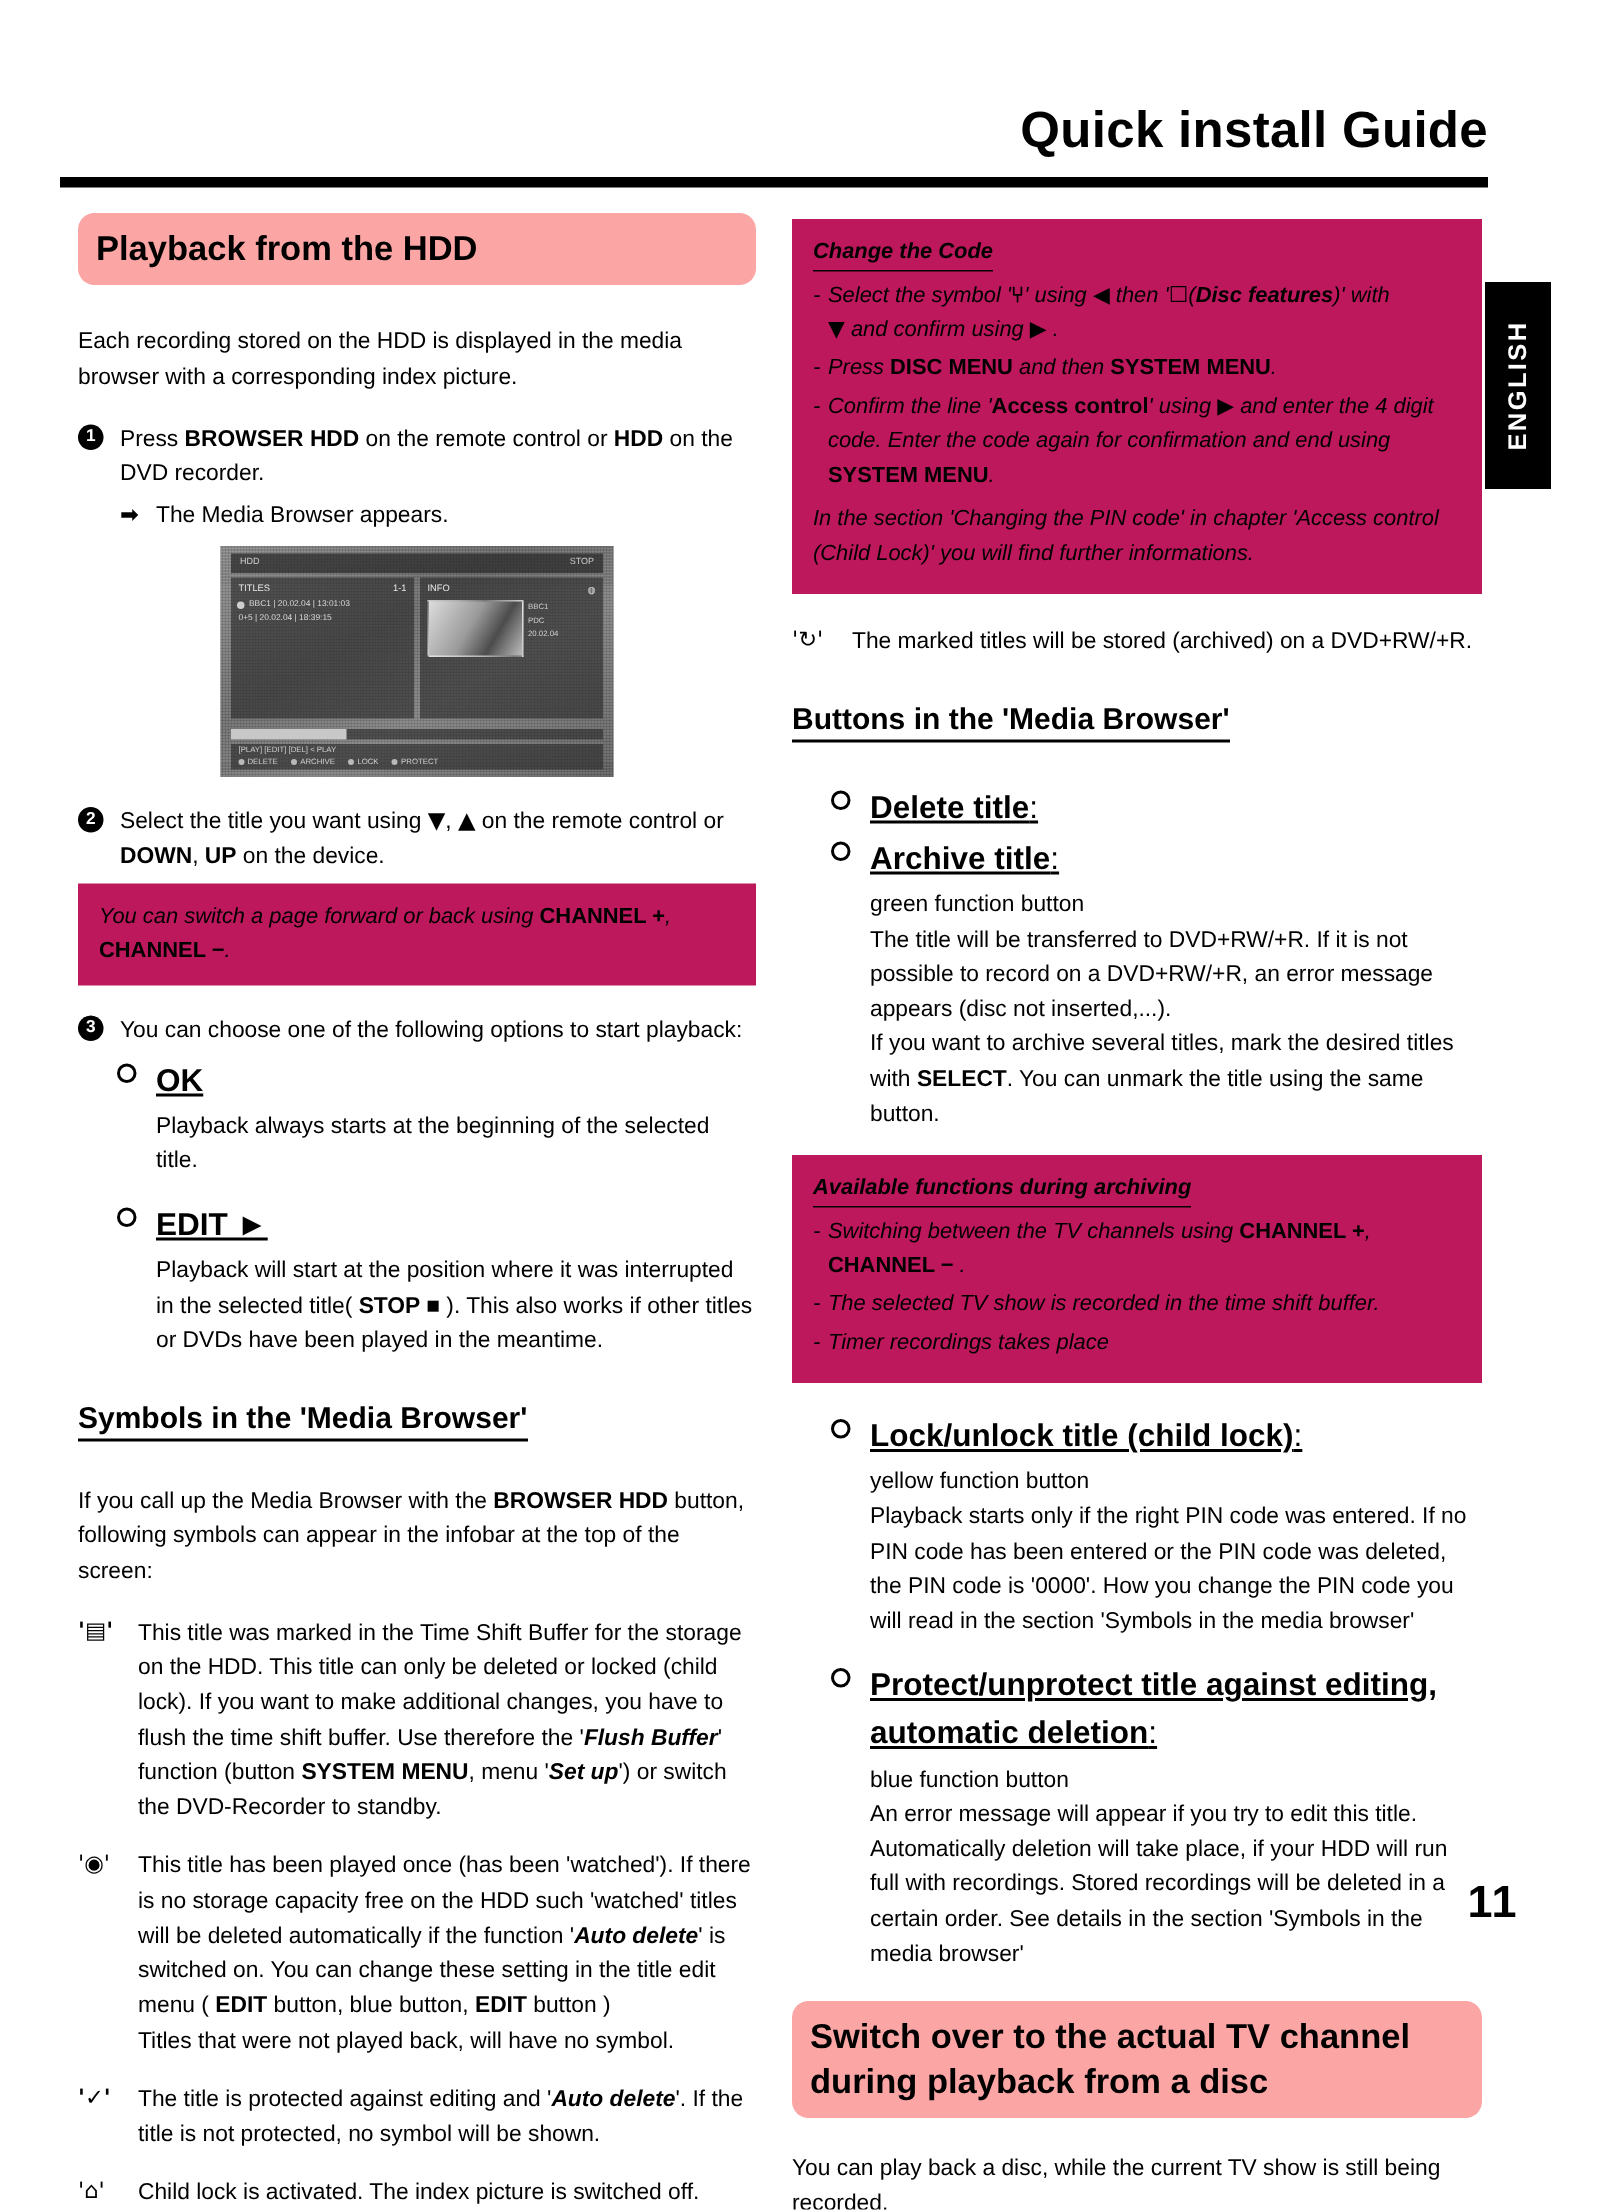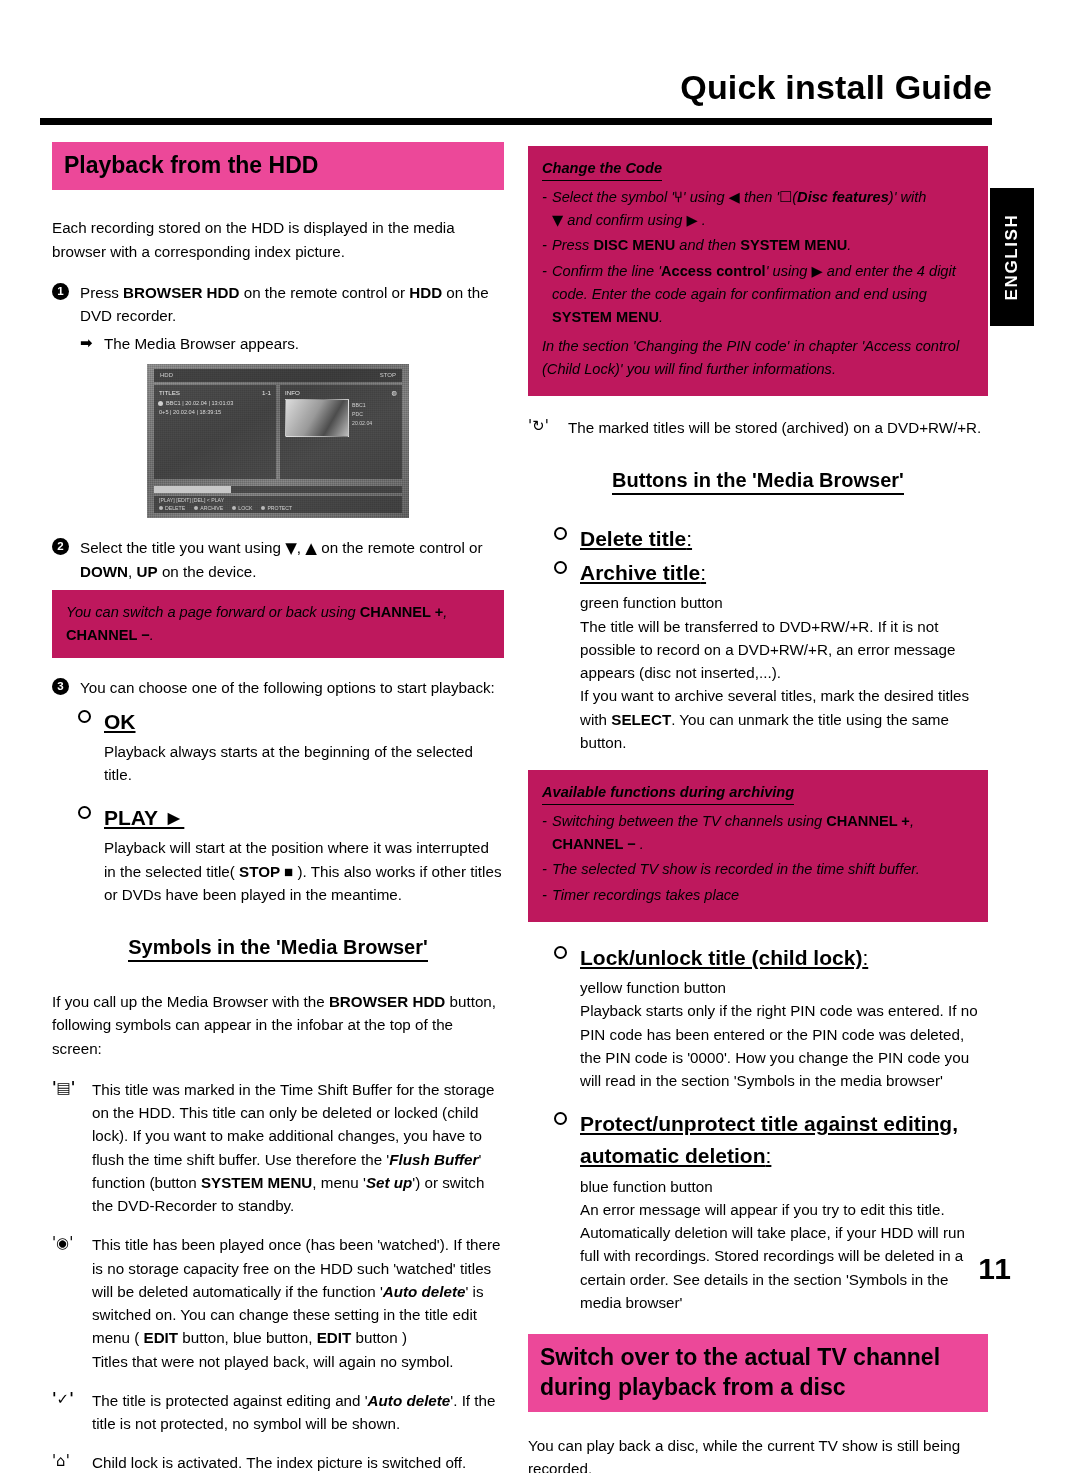--- a/index.html
+++ b/index.html
@@ -71,44 +71,45 @@
   }
   .col-right {
     position: absolute;
     left: 528px;
     top: 142px;
     width: 460px;
   }
 
   
   .band-head {
-    background: #ec4899;
+    background: #fca5a5;
     font-size: 23px;
     font-weight: bold;
     padding: 9px 12px 10px 12px;
     line-height: 1.28;
     margin: 0 0 26px 0;
+    border-radius: 11px;
   }
   p.body {
     font-size: 15.2px;
     line-height: 1.53;
     margin: 0 0 18px 0;
   }
   .b { font-weight: bold; }
   .bi { font-weight: bold; font-style: italic; }
 
   .sec-head {
     font-size: 20px;
     font-weight: bold;
     border-bottom: 2.4px solid #000;
     display: inline-block;
     padding-bottom: 1px;
     margin: 0 0 14px 0;
   }
-  .sec-head-wrap { margin: 0 0 14px 0; text-align: center; }
+  .sec-head-wrap { margin: 0 0 14px 0; }
 
   
   .step {
     position: relative;
     padding-left: 28px;
     font-size: 15.2px;
     line-height: 1.53;
     margin: 0 0 6px 0;
   }
   .step .num {
@@ -456,21 +457,21 @@
     </div>
 
     <div class="bullet">
       <span class="dot"></span>
       <span class="b">OK</span>
     </div>
     <div class="bullet-body">Playback always starts at the beginning of the selected title.</div>
 
     <div class="bullet">
       <span class="dot"></span>
-      <span class="b">PLAY ►</span>
+      <span class="b">EDIT ►</span>
     </div>
     <div class="bullet-body">
       <span>Playback will start at the position where it was interrupted in the selected title(</span>
       <span class="b">STOP ■</span>
       <span>). This also works if other titles or DVDs have been played in the meantime.</span>
     </div>
 
     <div class="sec-head-wrap" style="margin-top:30px;">
       <div class="sec-head">Symbols in the 'Media Browser'</div>
     </div>
@@ -487,21 +488,21 @@
       <span class="b">SYSTEM MENU</span><span>, menu '</span><span class="bi">Set up</span><span>') or switch the DVD-Recorder to standby.</span>
     </div>
 
     <div class="sym">
       <span class="glyph g">'◉'</span>
       <span>This title has been played once (has been 'watched'). If there is no storage capacity free on the HDD such 'watched' titles will be deleted automatically if the function '</span><span class="bi">Auto delete</span><span>' is switched on. You can change these setting in the title edit menu (</span>
       <span class="b">EDIT</span>
       <span>button, blue button,</span>
       <span class="b">EDIT</span>
       <span>button )</span><br>
-      <span>Titles that were not played back, will again no symbol.</span>
+      <span>Titles that were not played back, will have no symbol.</span>
     </div>
 
     <div class="sym">
       <span class="glyph g b">'✓'</span>
       <span>The title is protected against editing and '</span><span class="bi">Auto delete</span><span>'. If the title is not protected, no symbol will be shown.</span>
     </div>
 
     <div class="sym">
       <span class="glyph g">'⌂'</span>
       <span>Child lock is activated. The index picture is switched off. Playback starts only if the right PIN code was entered. If no PIN code has been entered or the PIN code was deleted, the PIN code is '0000'.</span>

